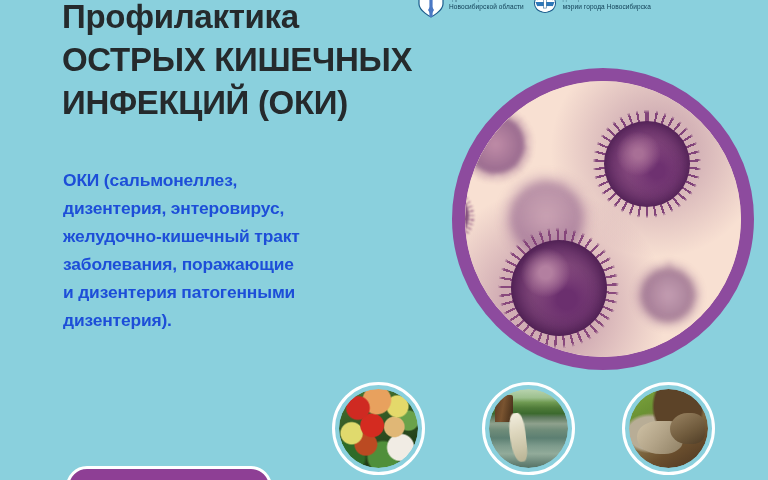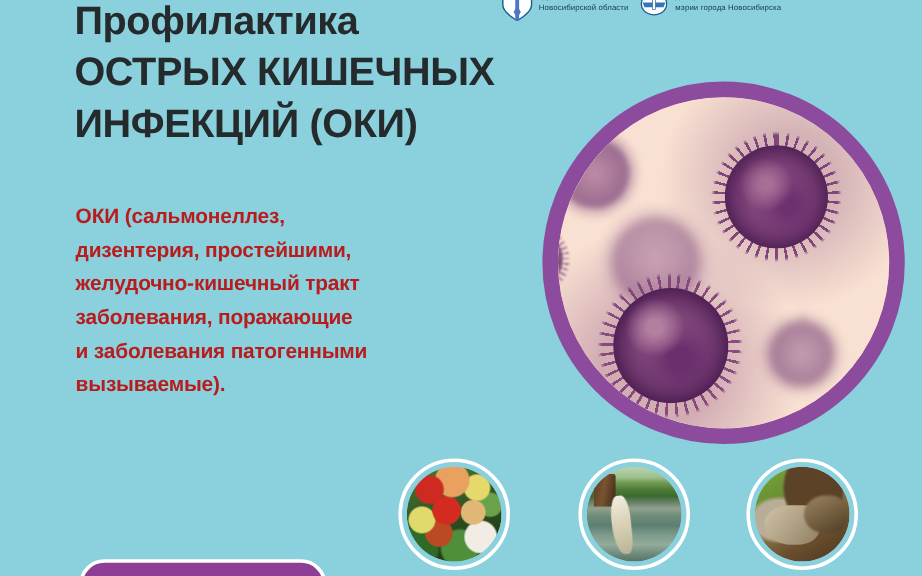--- a/index.html
+++ b/index.html
@@ -71,21 +71,21 @@
 
   
   .body-copy {
     position: absolute;
     left: 63px;
     top: 166px;
     width: 400px;
     font-size: 17.4px;
     font-weight: bold;
     line-height: 28px;
-    color: #b91c1c;
+    color: #1d4ed8;
     letter-spacing: -0.15px;
   }
   .body-copy .ln { display: block; white-space: nowrap; }
 
   
   .micro-circle {
     position: absolute;
     left: 452px;
     top: 68px;
     width: 302px;
@@ -367,25 +367,25 @@
   </div>
 
   <h1 class="title">
     <span class="ln">Профилактика</span>
     <span class="ln">ОСТРЫХ КИШЕЧНЫХ</span>
     <span class="ln">ИНФЕКЦИЙ (ОКИ)</span>
   </h1>
 
   <div class="body-copy">
     <span class="ln">ОКИ (сальмонеллез,</span>
-    <span class="ln">дизентерия, простейшими,</span>
+    <span class="ln">дизентерия, энтеровирус,</span>
     <span class="ln">желудочно-кишечный тракт</span>
     <span class="ln">заболевания, поражающие</span>
-    <span class="ln">и заболевания патогенными</span>
-    <span class="ln">вызываемые).</span>
+    <span class="ln">и дизентерия патогенными</span>
+    <span class="ln">дизентерия).</span>
   </div>
 
   <div class="micro-circle">
     <div class="micro-inner">
       <div class="virus v-e">
         <div class="spikes"></div>
         <div class="core"></div>
       </div>
       <div class="virus v-f">
         <div class="spikes"></div>

